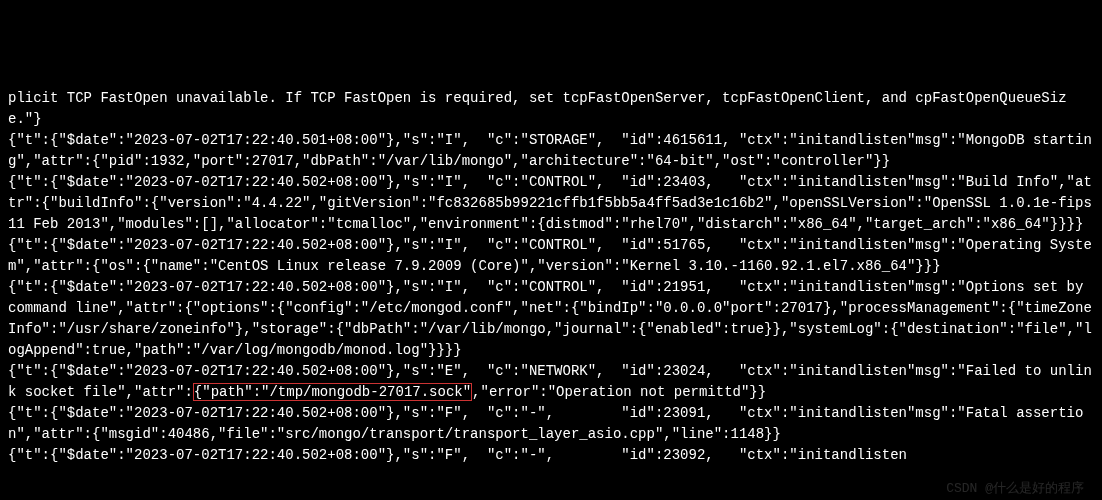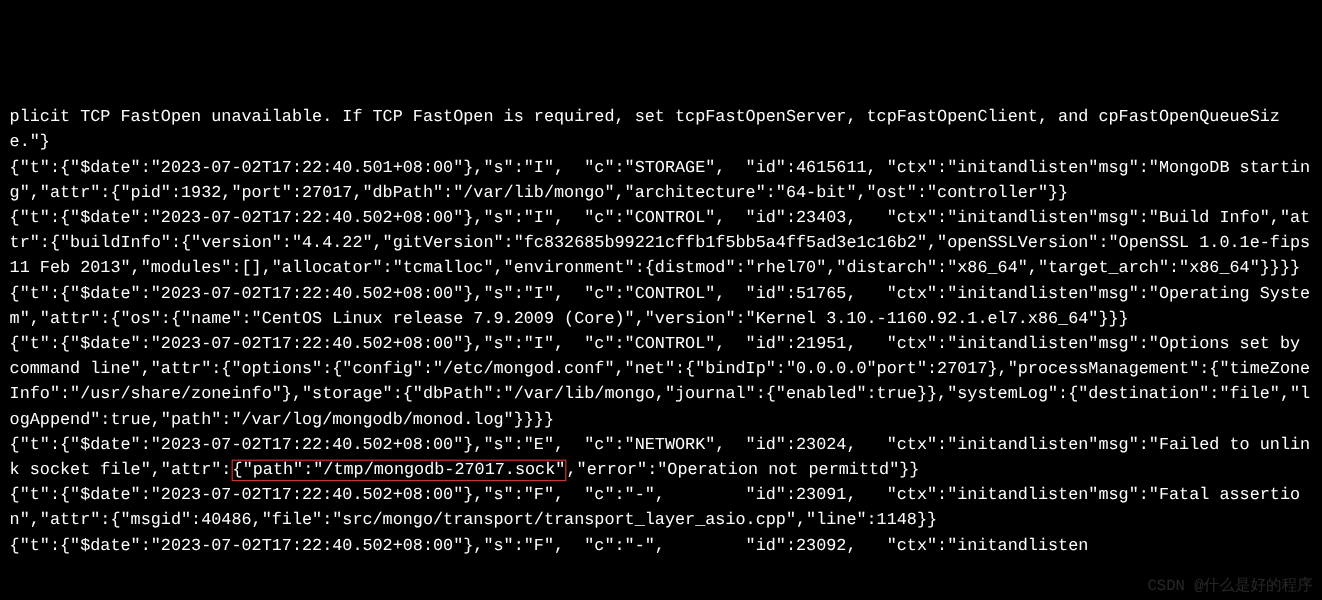--- a/index.html
+++ b/index.html
@@ -24,21 +24,21 @@
       display: block;
     }
     .highlight-box {
       border: 1px solid #cc3333;
       padding: 0;
       display: inline;
     }
     .watermark {
       position: absolute;
       bottom: 2px;
-      right: 8px;
+      right: 18px;
       color: rgba(255, 255, 255, 0.15);
       font-size: 13px;
       pointer-events: none;
     }
   </style>
 </head>
 <body>
 
 
 

